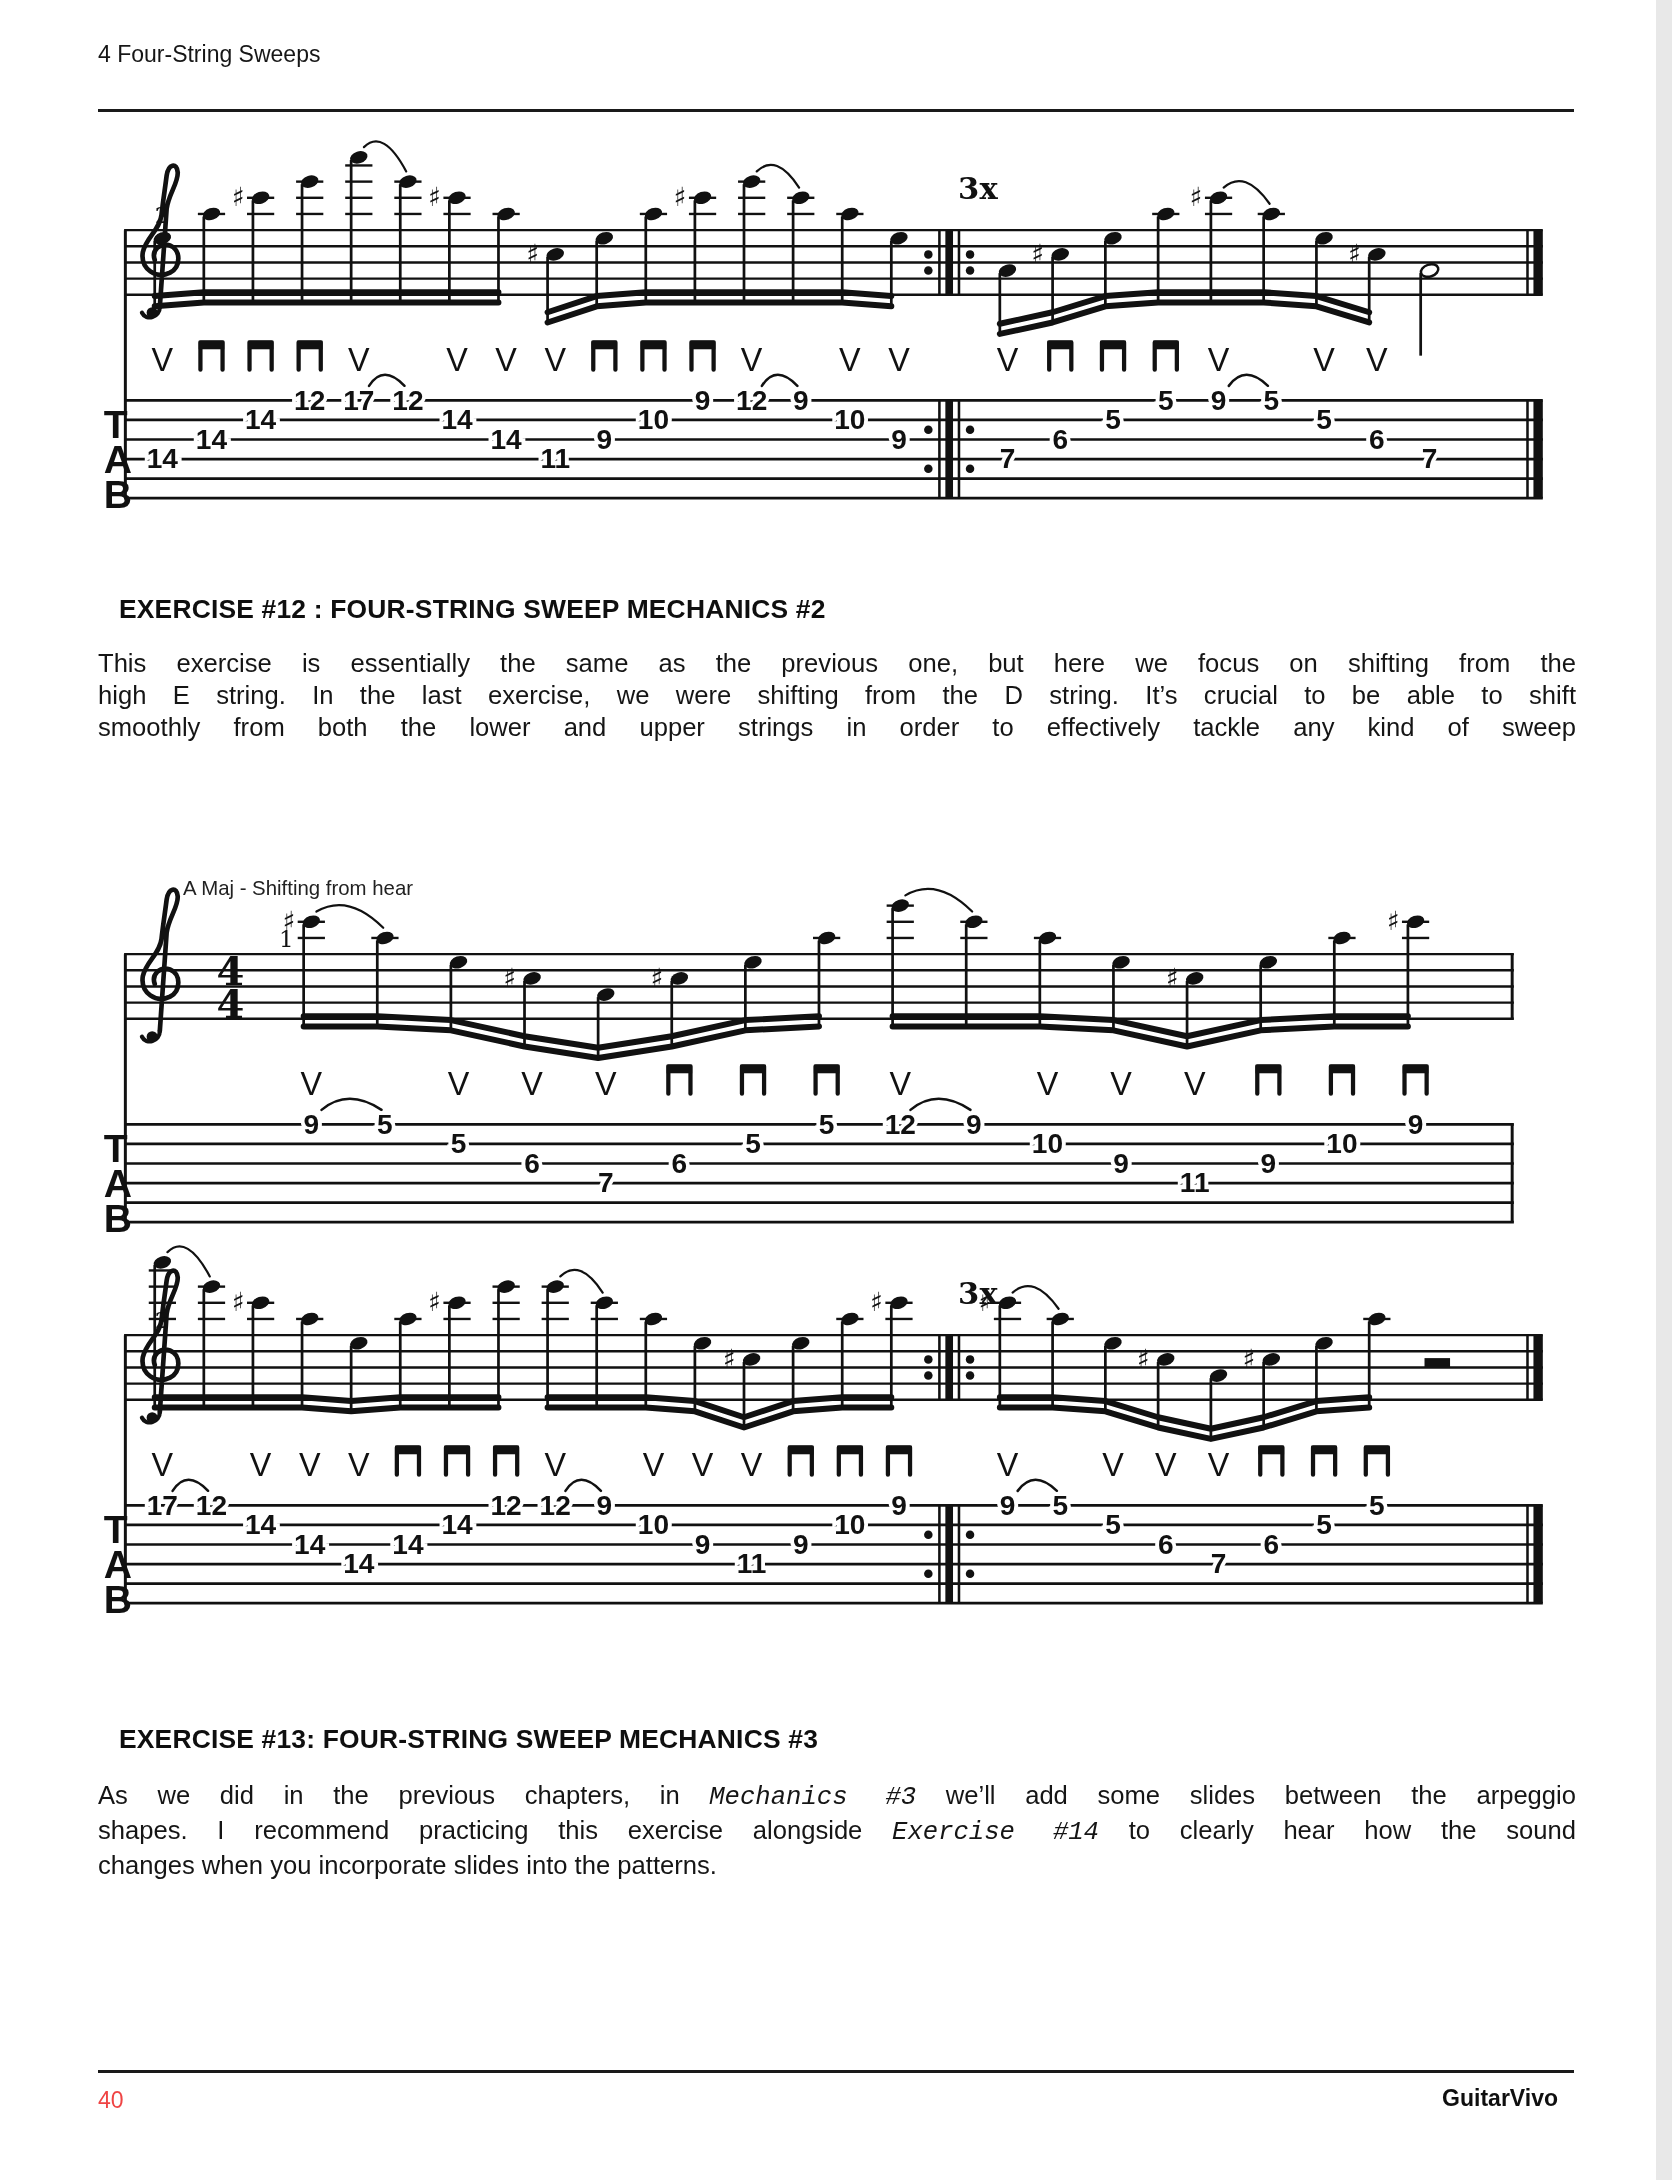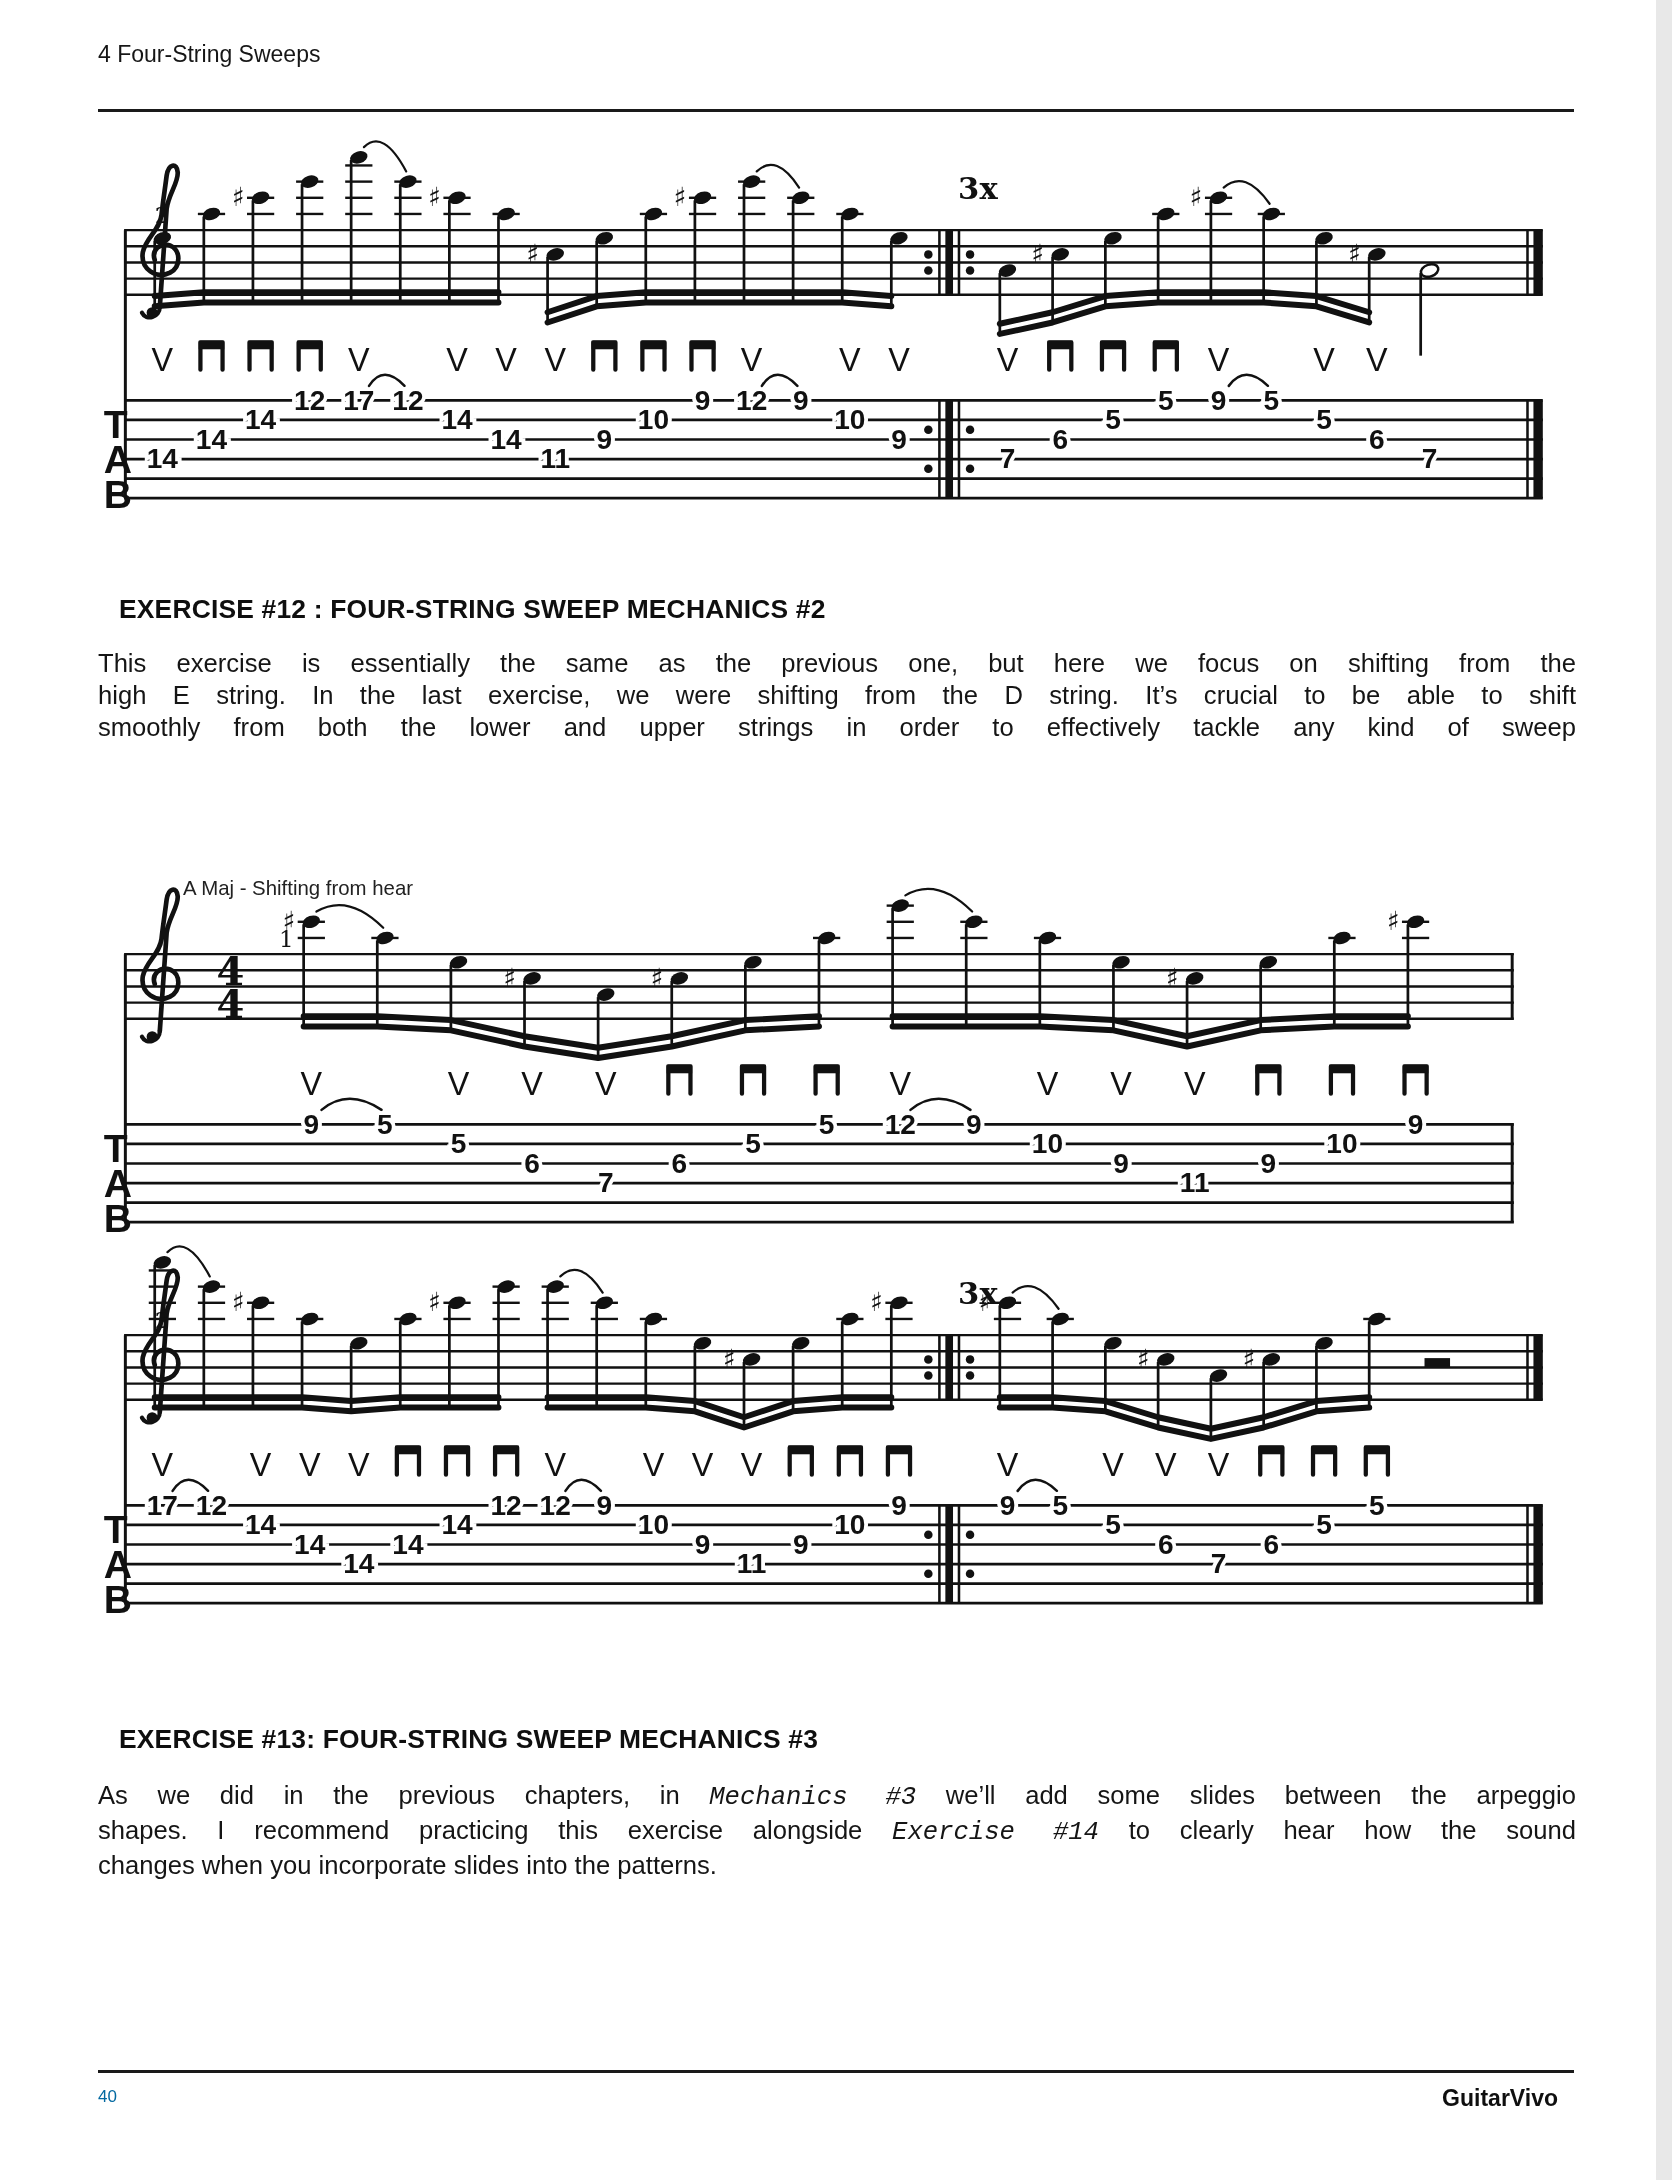--- a/index.html
+++ b/index.html
@@ -16,21 +16,21 @@
   .rule{left:98px;width:1476px;height:2.6px;background:#1a1a1a;}
   .header-rule{top:109px;}
   .footer-rule{top:2070px;}
   .system{position:absolute;left:98px;width:1476px;height:400px;}
   .heading{left:98px;width:1482px;font-size:26.4px;font-weight:700;color:#0f0f0f;letter-spacing:0.2px;margin-left:21px;}
   .para{left:98px;width:1478px;font-size:25.6px;line-height:32px;color:#151515;}
   .pline{text-align:justify;text-align-last:justify;white-space:normal;}
   .pline.last{text-align-last:left;}
   .it{font-style:italic;font-family:Liberation Mono, monospace;}
   .chord-label{left:183px;top:877px;font-size:20.4px;color:#222;}
-  .footer-left{left:98px;top:2087px;font-size:17px;color:#0369a1;}
+  .footer-left{left:98px;top:2087px;font-size:23px;color:#ef4444;}
   .footer-right{top:2085px;right:98px;font-size:23px;font-weight:700;color:#0f0f0f;}
 </style>
 </head>
 <body>
 
 <div class="page">
 
   <div class="abs header-title">4 Four-String Sweeps</div>
   <div class="abs rule header-rule"></div>
 

